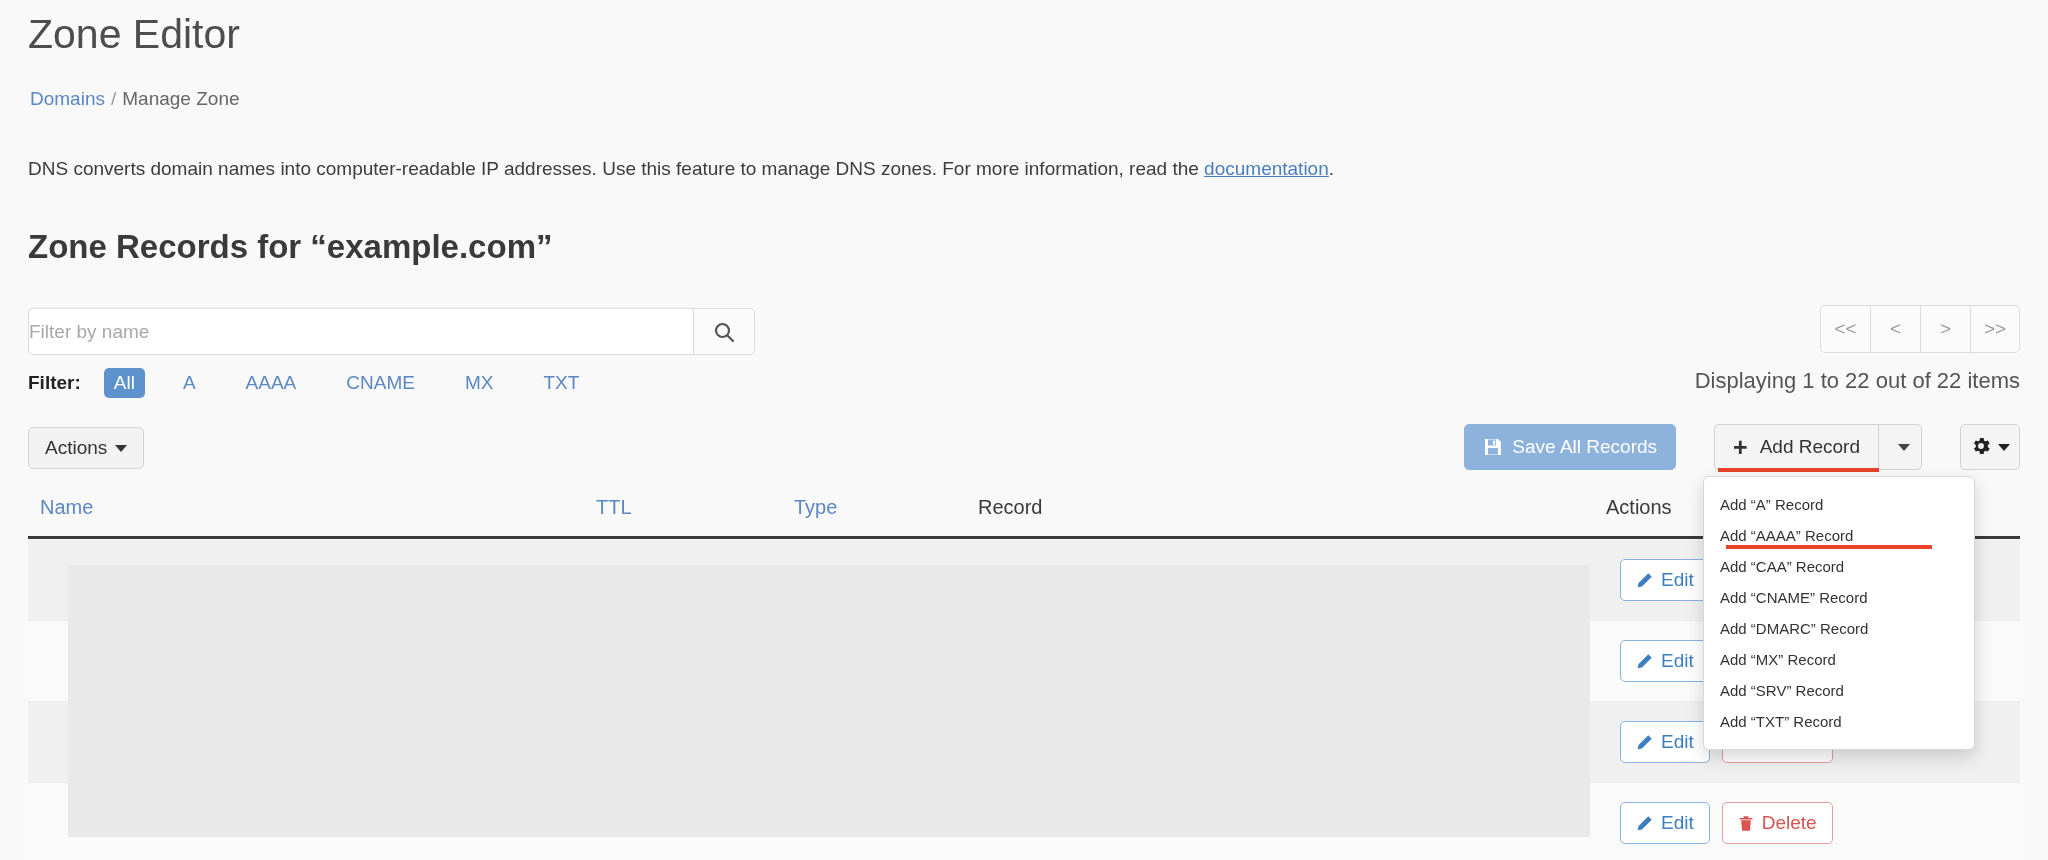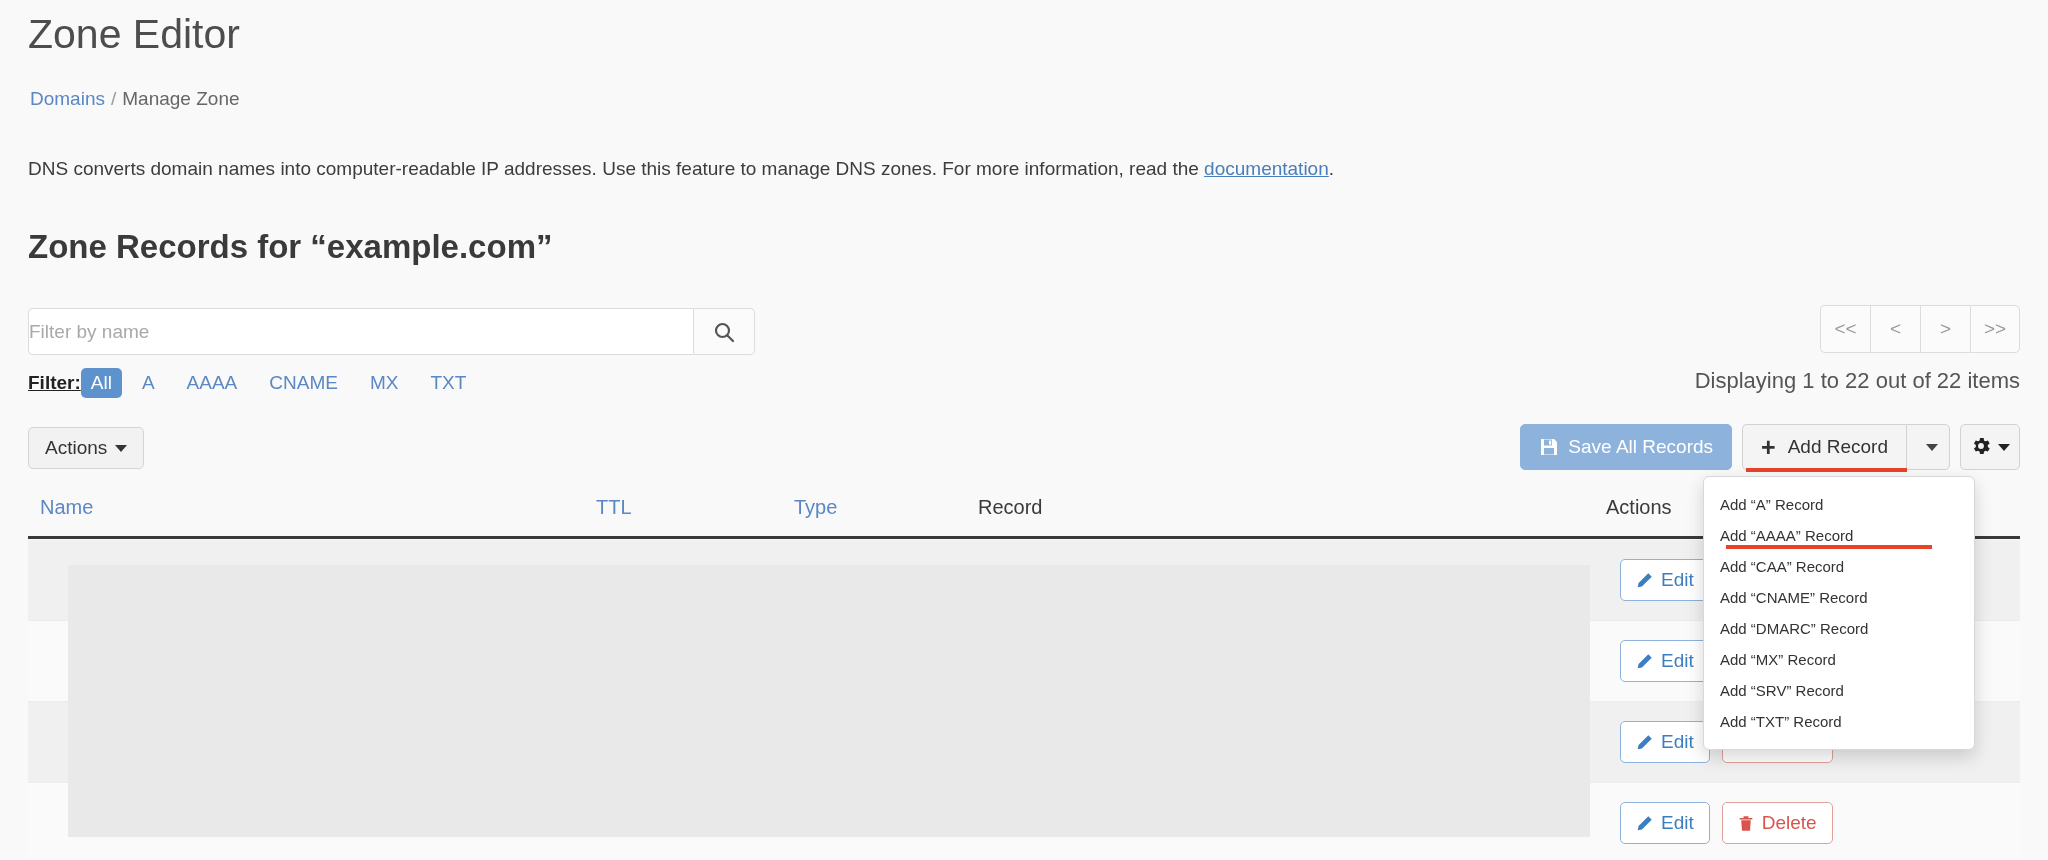--- a/index.html
+++ b/index.html
@@ -59,24 +59,24 @@
     display: flex; align-items: center; justify-content: center;
     padding: 0;
   }
   .search-btn svg { display: block; }
 
   .filter-row {
     position: absolute; left: 28px; top: 368px;
     display: flex; align-items: center; gap: 0px;
     font-size: 19px;
   }
-  .filter-label { font-weight: 700; color: #222; margin-right: 0; text-decoration: underline; }
+  .filter-label { font-weight: 700; color: #222; margin-right: 23px; }
   .filter-pill {
     display: inline-flex; align-items: center; justify-content: center;
-    height: 30px; padding: 0 10px; margin-right: 8px;
+    height: 30px; padding: 0 10px; margin-right: 26px;
     border-radius: 5px; color: #5b87c4; text-decoration: none;
     font-size: 19px; cursor: pointer;
   }
   .filter-pill.active { background: #5d92cd; color: #fff; }
   .filter-pill.plain { padding: 0 12px; }
 
   
   .pager {
     position: absolute; right: 28px; top: 305px;
     display: flex;
@@ -106,21 +106,21 @@
     font-family: "Liberation Sans", sans-serif;
   }
   .caret {
     display: inline-block; width: 0; height: 0; margin-left: 8px;
     border-left: 6px solid transparent; border-right: 6px solid transparent;
     border-top: 7px solid currentColor;
   }
 
   .toolbar-right {
     position: absolute; right: 28px; top: 424px;
-    display: flex; align-items: flex-start;
+    display: flex; align-items: flex-start; gap: 28px;
   }
   .btn-save {
     height: 46px; padding: 0 18px;
     background: #8db3dc; border: 1px solid #8db3dc; border-radius: 5px;
     color: #fff; font-size: 19px; display: flex; align-items: center;
     cursor: pointer; margin-right: 10px;
     font-family: "Liberation Sans", sans-serif;
   }
   .btn-save .ico { margin-right: 9px; display: flex; }
 

